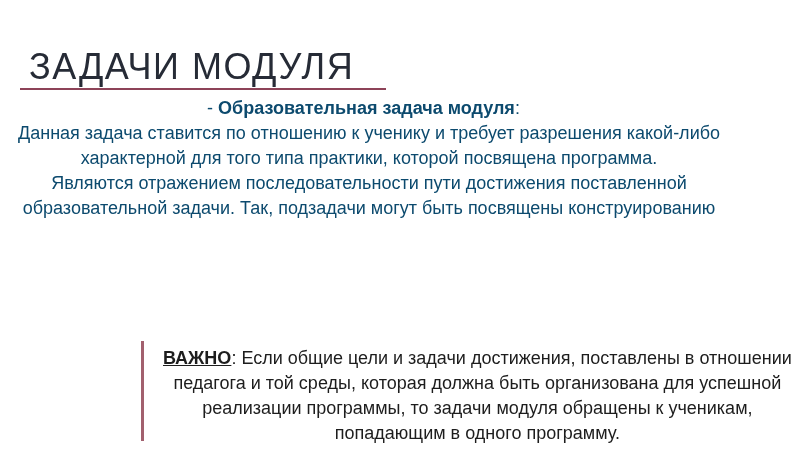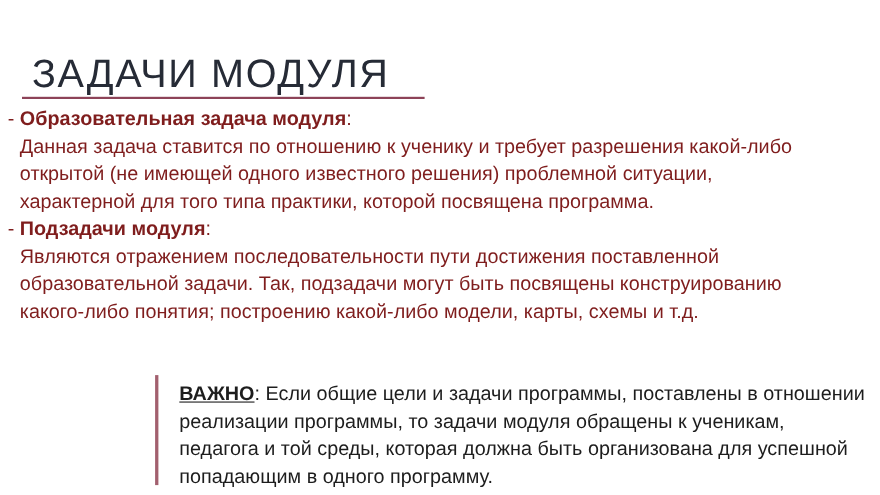--- a/index.html
+++ b/index.html
@@ -4,20 +4,21 @@
 <style>
   html, body { margin: 0; padding: 0; background: #ffffff; }
   .slide {
     position: relative;
     width: 800px;
     height: 450px;
     background: #ffffff;
     overflow: hidden;
     font-family: "Liberation Sans", "DejaVu Sans", sans-serif;
     color: #1d1d1d;
+    text-align: center;
   }
   .title {
     position: absolute;
     left: 29px;
     top: 48px;
     font-size: 36px;
     line-height: 38px;
     font-weight: 400;
     letter-spacing: 1.5px;
     color: #262b36;
@@ -30,21 +31,21 @@
     width: 366px;
     height: 2px;
     background: #8d4358;
   }
   .body-text {
     position: absolute;
     left: 18px;
     top: 96px;
     font-size: 18px;
     line-height: 25px;
-    color: #7f1d1d;
+    color: #0c4a6e;
   }
   .line { white-space: nowrap; height: 25px; }
   .label-line { margin-left: -11px; }
   .label-line b { font-weight: 700; }
   .note-bar {
     position: absolute;
     left: 141px;
     top: 341px;
     width: 3px;
     height: 100px;
@@ -65,32 +66,29 @@
 
 <div class="slide">
 
   <div class="title">ЗАДАЧИ МОДУЛЯ</div>
   <div class="title-underline"></div>
 
   <div class="body-text">
 
     <div class="line label-line"><span>- </span><b>Образовательная задача модуля</b><span>:</span></div>
     <div class="line">Данная задача ставится по отношению к ученику и требует разрешения какой-либо</div>
-    <div class="line">открытой (не имеющей одного известного решения) проблемной ситуации,</div>
     <div class="line">характерной для того типа практики, которой посвящена программа.</div>
 
-    <div class="line label-line"><span>- </span><b>Подзадачи модуля</b><span>:</span></div>
     <div class="line">Являются отражением последовательности пути достижения поставленной</div>
     <div class="line">образовательной задачи. Так, подзадачи могут быть посвящены конструированию</div>
-    <div class="line">какого-либо понятия; построению какой-либо модели, карты, схемы и т.д.</div>
 
   </div>
 
   <div class="note-bar"></div>
 
   <div class="note-text">
-    <div class="line"><b>ВАЖНО</b><span>: </span><span>Если общие цели и задачи программы, поставлены в отношении</span></div>
+    <div class="line"><b>ВАЖНО</b><span>: </span><span>Если общие цели и задачи достижения, поставлены в отношении</span></div>
+    <div class="line">педагога и той среды, которая должна быть организована для успешной</div>
     <div class="line">реализации программы, то задачи модуля обращены к ученикам,</div>
-    <div class="line">педагога и той среды, которая должна быть организована для успешной</div>
     <div class="line">попадающим в одного программу.</div>
   </div>
 
 </div>
 
 </body></html>

